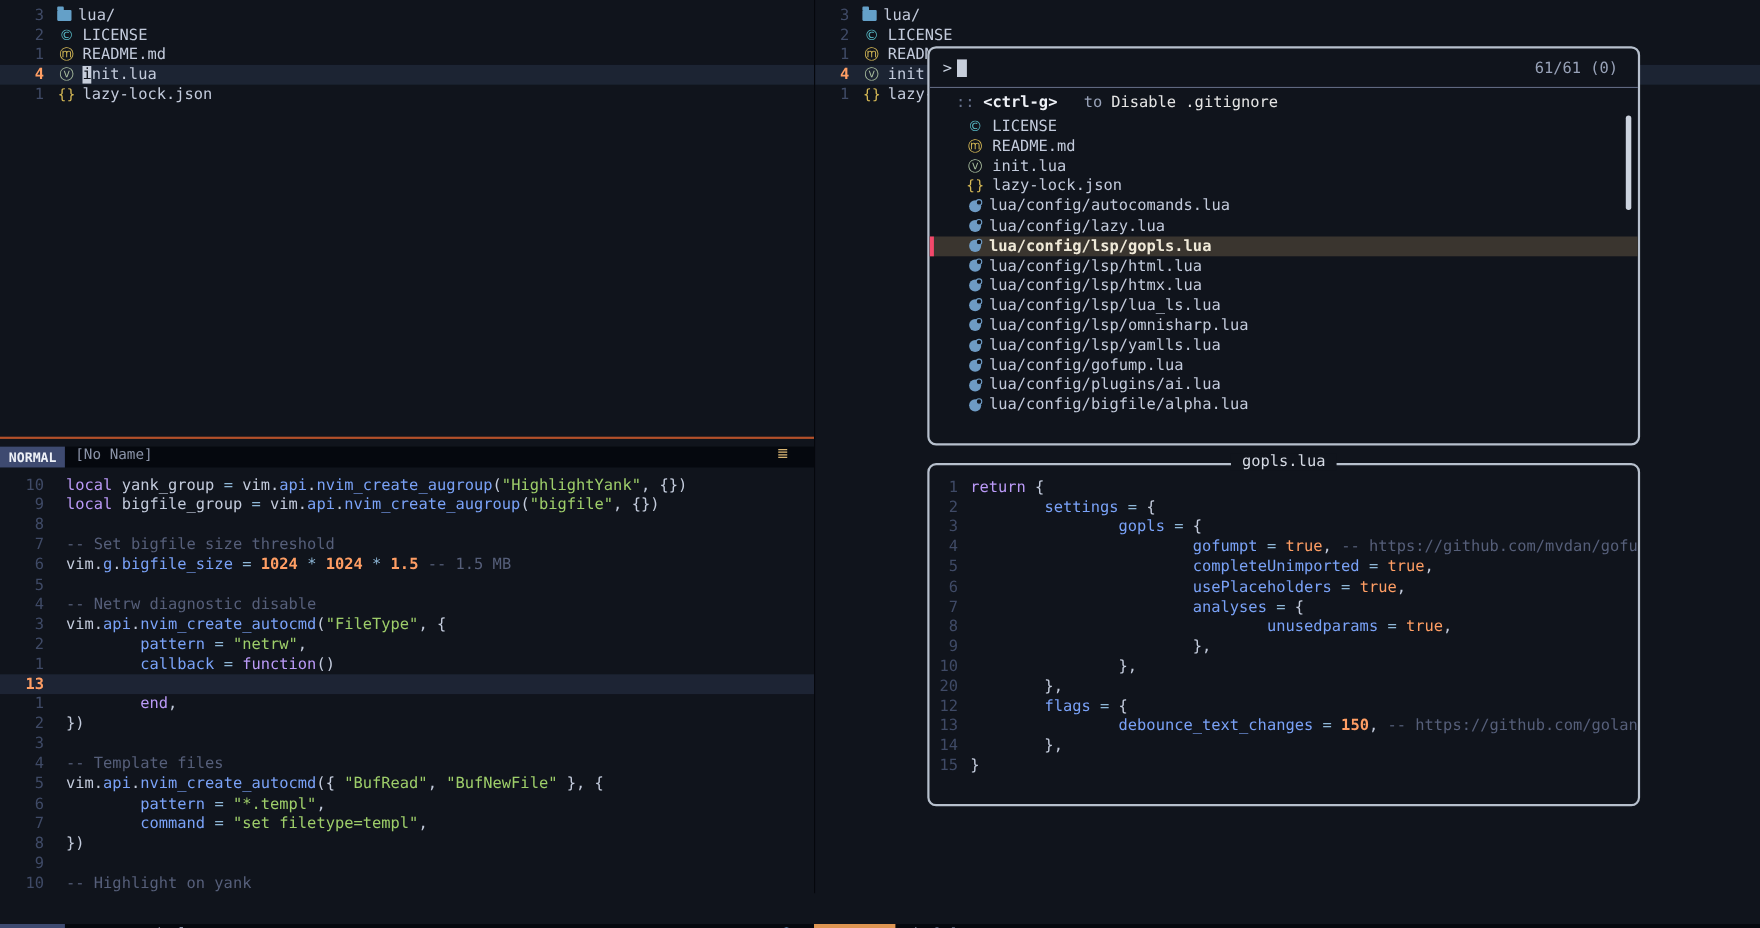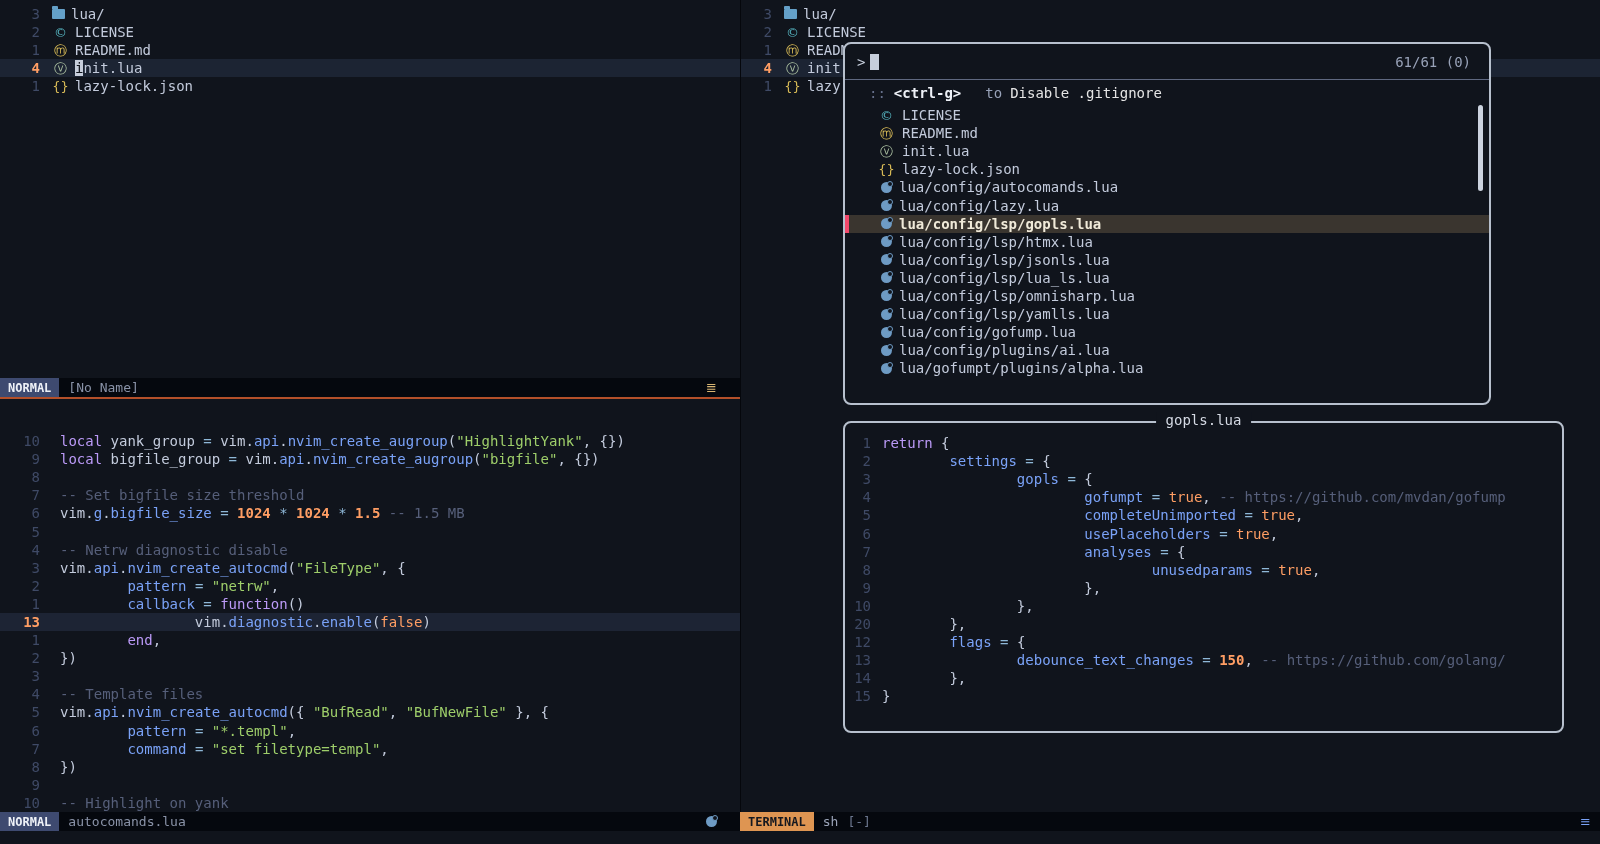--- a/index.html
+++ b/index.html
@@ -20,21 +20,21 @@
   .blockcursor{background:#c7cedb;color:#10141c;}
   
   .code-pane{left:0;top:399px;width:740px;height:413px;padding-top:33px;}
   .code-pane .lnum{width:40px;}
   .code-text{margin-left:20px;}
   .code-row.cur{background:#1d2434;}
   
   .hsep{position:absolute;left:0;top:397px;width:740px;height:2px;background:#b4502a;}
   .vsep{position:absolute;left:740px;top:0;width:1px;height:812px;background:#05070c;}
   
-  .statusline{position:absolute;height:19px;background:#05080e;display:flex;align-items:center;font-size:13px;}
+  .statusline{position:absolute;height:19px;background:#05080e;display:flex;align-items:flex-start;font-size:13px;margin-top:28px;}
   .sl-top{left:0;top:378px;width:740px;padding-right:20px;}
   .sl-bottom{left:0;top:812px;width:1600px;}
   .sl-seg{display:flex;align-items:center;height:19px;}
   .sl-seg-left{width:740px;padding-right:20px;}
   .sl-seg-right{width:860px;padding-right:6px;}
   .mode-badge{background:#3e4a70;color:#eef1f7;font-weight:bold;font-size:12px;
               padding:0 8px;height:19px;display:flex;align-items:center;flex:none;}
   .term-badge{background:#de9552;color:#15181f;font-weight:bold;font-size:12px;
               padding:0 8px;height:19px;display:flex;align-items:center;flex:none;}
   .sl-file{margin-left:9px;color:#8a93a8;}
@@ -55,21 +55,21 @@
   .hint-key{color:#eef1f7;font-weight:bold;margin-right:24px;}
   .hint-mid{color:#98a2b8;margin-right:8px;}
   .hint-action{color:#e5e5e5;text-align:right;}
   .fzf-list{position:relative;overflow:hidden;}
   .pick-row{padding-left:33px;position:relative;}
   .pick-row .ficon{margin-right:7px;}
   .pick-row.sel{background:#3a352f;text-align:center;}
   .pick-row.sel::before{content:"";position:absolute;left:0;top:0;bottom:0;width:4px;background:#f3486b;}
   .pick-row.sel .flabel{color:#f0ead9;font-weight:bold;}
   .scrollthumb{position:absolute;right:6px;top:61px;width:5px;height:86px;background:#ccd3df;border-radius:3px;}
-  .preview{left:843px;top:421px;width:721px;height:312px;}
+  .preview{left:843px;top:421px;width:648px;height:312px;}
   .preview-title{position:absolute;top:-11px;left:50%;transform:translateX(-50%);
                  background:#10141c;padding:0 10px;color:#d5dae4;}
   .preview-code{padding-top:11px;overflow:hidden;}
   .preview-code .lnum{width:26px;}
   .preview-code .code-text{margin-left:11px;}
   
   .tk-k{color:#bb9af7;}
   .tk-f{color:#7aa2f7;}
   .tk-p{color:#7aa2f7;}
   .tk-s{color:#9ece6a;}
@@ -117,21 +117,21 @@
       <div class="row code-row"><span class="lnum">10</span><span class="code-text"><span class="tk-k">local</span><span class="tk-t"> yank_group </span><span class="tk-o">=</span><span class="tk-t"> vim.</span><span class="tk-p">api</span><span class="tk-t">.</span><span class="tk-f">nvim_create_augroup</span><span class="tk-t">(</span><span class="tk-s">"HighlightYank"</span><span class="tk-t">, {})</span></span></div>
       <div class="row code-row"><span class="lnum">9</span><span class="code-text"><span class="tk-k">local</span><span class="tk-t"> bigfile_group </span><span class="tk-o">=</span><span class="tk-t"> vim.</span><span class="tk-p">api</span><span class="tk-t">.</span><span class="tk-f">nvim_create_augroup</span><span class="tk-t">(</span><span class="tk-s">"bigfile"</span><span class="tk-t">, {})</span></span></div>
       <div class="row code-row"><span class="lnum">8</span><span class="code-text"></span></div>
       <div class="row code-row"><span class="lnum">7</span><span class="code-text"><span class="tk-c">-- Set bigfile size threshold</span></span></div>
       <div class="row code-row"><span class="lnum">6</span><span class="code-text"><span class="tk-t">vim.</span><span class="tk-p">g</span><span class="tk-t">.</span><span class="tk-p">bigfile_size</span><span class="tk-t"> </span><span class="tk-o">=</span><span class="tk-t"> </span><span class="tk-n">1024</span><span class="tk-o"> * </span><span class="tk-n">1024</span><span class="tk-o"> * </span><span class="tk-n">1.5</span><span class="tk-t"> </span><span class="tk-c">-- 1.5 MB</span></span></div>
       <div class="row code-row"><span class="lnum">5</span><span class="code-text"></span></div>
       <div class="row code-row"><span class="lnum">4</span><span class="code-text"><span class="tk-c">-- Netrw diagnostic disable</span></span></div>
       <div class="row code-row"><span class="lnum">3</span><span class="code-text"><span class="tk-t">vim.</span><span class="tk-p">api</span><span class="tk-t">.</span><span class="tk-f">nvim_create_autocmd</span><span class="tk-t">(</span><span class="tk-s">"FileType"</span><span class="tk-t">, {</span></span></div>
       <div class="row code-row"><span class="lnum">2</span><span class="code-text"><span class="tk-t">        </span><span class="tk-p">pattern</span><span class="tk-t"> </span><span class="tk-o">=</span><span class="tk-t"> </span><span class="tk-s">"netrw"</span><span class="tk-t">,</span></span></div>
       <div class="row code-row"><span class="lnum">1</span><span class="code-text"><span class="tk-t">        </span><span class="tk-p">callback</span><span class="tk-t"> </span><span class="tk-o">=</span><span class="tk-t"> </span><span class="tk-k">function</span><span class="tk-t">()</span></span></div>
-      <div class="row code-row cur"><span class="lnum curnum">13</span><span class="code-text"><span class="tk-t">                vim.</span><span class="tk-p">diagnostic</span><span class="tk-t">.</span><span class="tk-f">enable</span><span class="tk-t">(</span><span class="tk-b">false</span><span class="tk-t">)</span></span></div>
+      <div class="row code-row cur"><span class="lnum curnum">13</span></div>
       <div class="row code-row"><span class="lnum">1</span><span class="code-text"><span class="tk-t">        </span><span class="tk-k">end</span><span class="tk-t">,</span></span></div>
       <div class="row code-row"><span class="lnum">2</span><span class="code-text"><span class="tk-t">})</span></span></div>
       <div class="row code-row"><span class="lnum">3</span><span class="code-text"></span></div>
       <div class="row code-row"><span class="lnum">4</span><span class="code-text"><span class="tk-c">-- Template files</span></span></div>
       <div class="row code-row"><span class="lnum">5</span><span class="code-text"><span class="tk-t">vim.</span><span class="tk-p">api</span><span class="tk-t">.</span><span class="tk-f">nvim_create_autocmd</span><span class="tk-t">({ </span><span class="tk-s">"BufRead"</span><span class="tk-t">, </span><span class="tk-s">"BufNewFile"</span><span class="tk-t"> }, {</span></span></div>
       <div class="row code-row"><span class="lnum">6</span><span class="code-text"><span class="tk-t">        </span><span class="tk-p">pattern</span><span class="tk-t"> </span><span class="tk-o">=</span><span class="tk-t"> </span><span class="tk-s">"*.templ"</span><span class="tk-t">,</span></span></div>
       <div class="row code-row"><span class="lnum">7</span><span class="code-text"><span class="tk-t">        </span><span class="tk-p">command</span><span class="tk-t"> </span><span class="tk-o">=</span><span class="tk-t"> </span><span class="tk-s">"set filetype=templ"</span><span class="tk-t">,</span></span></div>
       <div class="row code-row"><span class="lnum">8</span><span class="code-text"><span class="tk-t">})</span></span></div>
       <div class="row code-row"><span class="lnum">9</span><span class="code-text"></span></div>
       <div class="row code-row"><span class="lnum">10</span><span class="code-text"><span class="tk-c">-- Highlight on yank</span></span></div>
@@ -162,28 +162,28 @@
       <span class="hint-action">Disable .gitignore</span>
     </div>
     <div class="fzf-list" id="fzf-list">
         <div class="row pick-row"><span class="ficon " style="color: rgb(86, 182, 194);">©</span><span class="flabel">LICENSE</span></div>
         <div class="row pick-row"><span class="ficon " style="color: rgb(215, 186, 86);">ⓜ</span><span class="flabel">README.md</span></div>
         <div class="row pick-row"><span class="ficon " style="color: rgb(170, 191, 160);">ⓥ</span><span class="flabel">init.lua</span></div>
         <div class="row pick-row"><span class="ficon " style="color: rgb(215, 186, 86);">{}</span><span class="flabel">lazy-lock.json</span></div>
         <div class="row pick-row"><span class="ficon ic-lua" style="color: rgb(110, 155, 196);"></span><span class="flabel">lua/config/autocomands.lua</span></div>
         <div class="row pick-row"><span class="ficon ic-lua" style="color: rgb(110, 155, 196);"></span><span class="flabel">lua/config/lazy.lua</span></div>
         <div class="row pick-row sel"><span class="ficon ic-lua" style="color: rgb(110, 155, 196);"></span><span class="flabel">lua/config/lsp/gopls.lua</span></div>
+        <div class="row pick-row"><span class="ficon ic-lua" style="color: rgb(110, 155, 196);"></span><span class="flabel">lua/config/lsp/html.lua</span></div>
         <div class="row pick-row"><span class="ficon ic-lua" style="color: rgb(110, 155, 196);"></span><span class="flabel">lua/config/lsp/htmx.lua</span></div>
-        <div class="row pick-row"><span class="ficon ic-lua" style="color: rgb(110, 155, 196);"></span><span class="flabel">lua/config/lsp/jsonls.lua</span></div>
         <div class="row pick-row"><span class="ficon ic-lua" style="color: rgb(110, 155, 196);"></span><span class="flabel">lua/config/lsp/lua_ls.lua</span></div>
         <div class="row pick-row"><span class="ficon ic-lua" style="color: rgb(110, 155, 196);"></span><span class="flabel">lua/config/lsp/omnisharp.lua</span></div>
         <div class="row pick-row"><span class="ficon ic-lua" style="color: rgb(110, 155, 196);"></span><span class="flabel">lua/config/lsp/yamlls.lua</span></div>
         <div class="row pick-row"><span class="ficon ic-lua" style="color: rgb(110, 155, 196);"></span><span class="flabel">lua/config/gofump.lua</span></div>
         <div class="row pick-row"><span class="ficon ic-lua" style="color: rgb(110, 155, 196);"></span><span class="flabel">lua/config/plugins/ai.lua</span></div>
-        <div class="row pick-row"><span class="ficon ic-lua" style="color: rgb(110, 155, 196);"></span><span class="flabel">lua/gofumpt/plugins/alpha.lua</span></div>
+        <div class="row pick-row"><span class="ficon ic-lua" style="color: rgb(110, 155, 196);"></span><span class="flabel">lua/config/bigfile/alpha.lua</span></div>
       </div>
     <div class="scrollthumb"></div>
   </div>
 
   <div class="float preview">
     <span class="preview-title">gopls.lua</span>
     <div class="preview-code" id="preview-code-list">
         <div class="row code-row"><span class="lnum">1</span><span class="code-text"><span class="tk-k">return</span><span class="tk-t"> {</span></span></div>
         <div class="row code-row"><span class="lnum">2</span><span class="code-text"><span class="tk-t">        </span><span class="tk-p">settings</span><span class="tk-t"> </span><span class="tk-o">=</span><span class="tk-t"> {</span></span></div>
         <div class="row code-row"><span class="lnum">3</span><span class="code-text"><span class="tk-t">                </span><span class="tk-p">gopls</span><span class="tk-t"> </span><span class="tk-o">=</span><span class="tk-t"> {</span></span></div>

